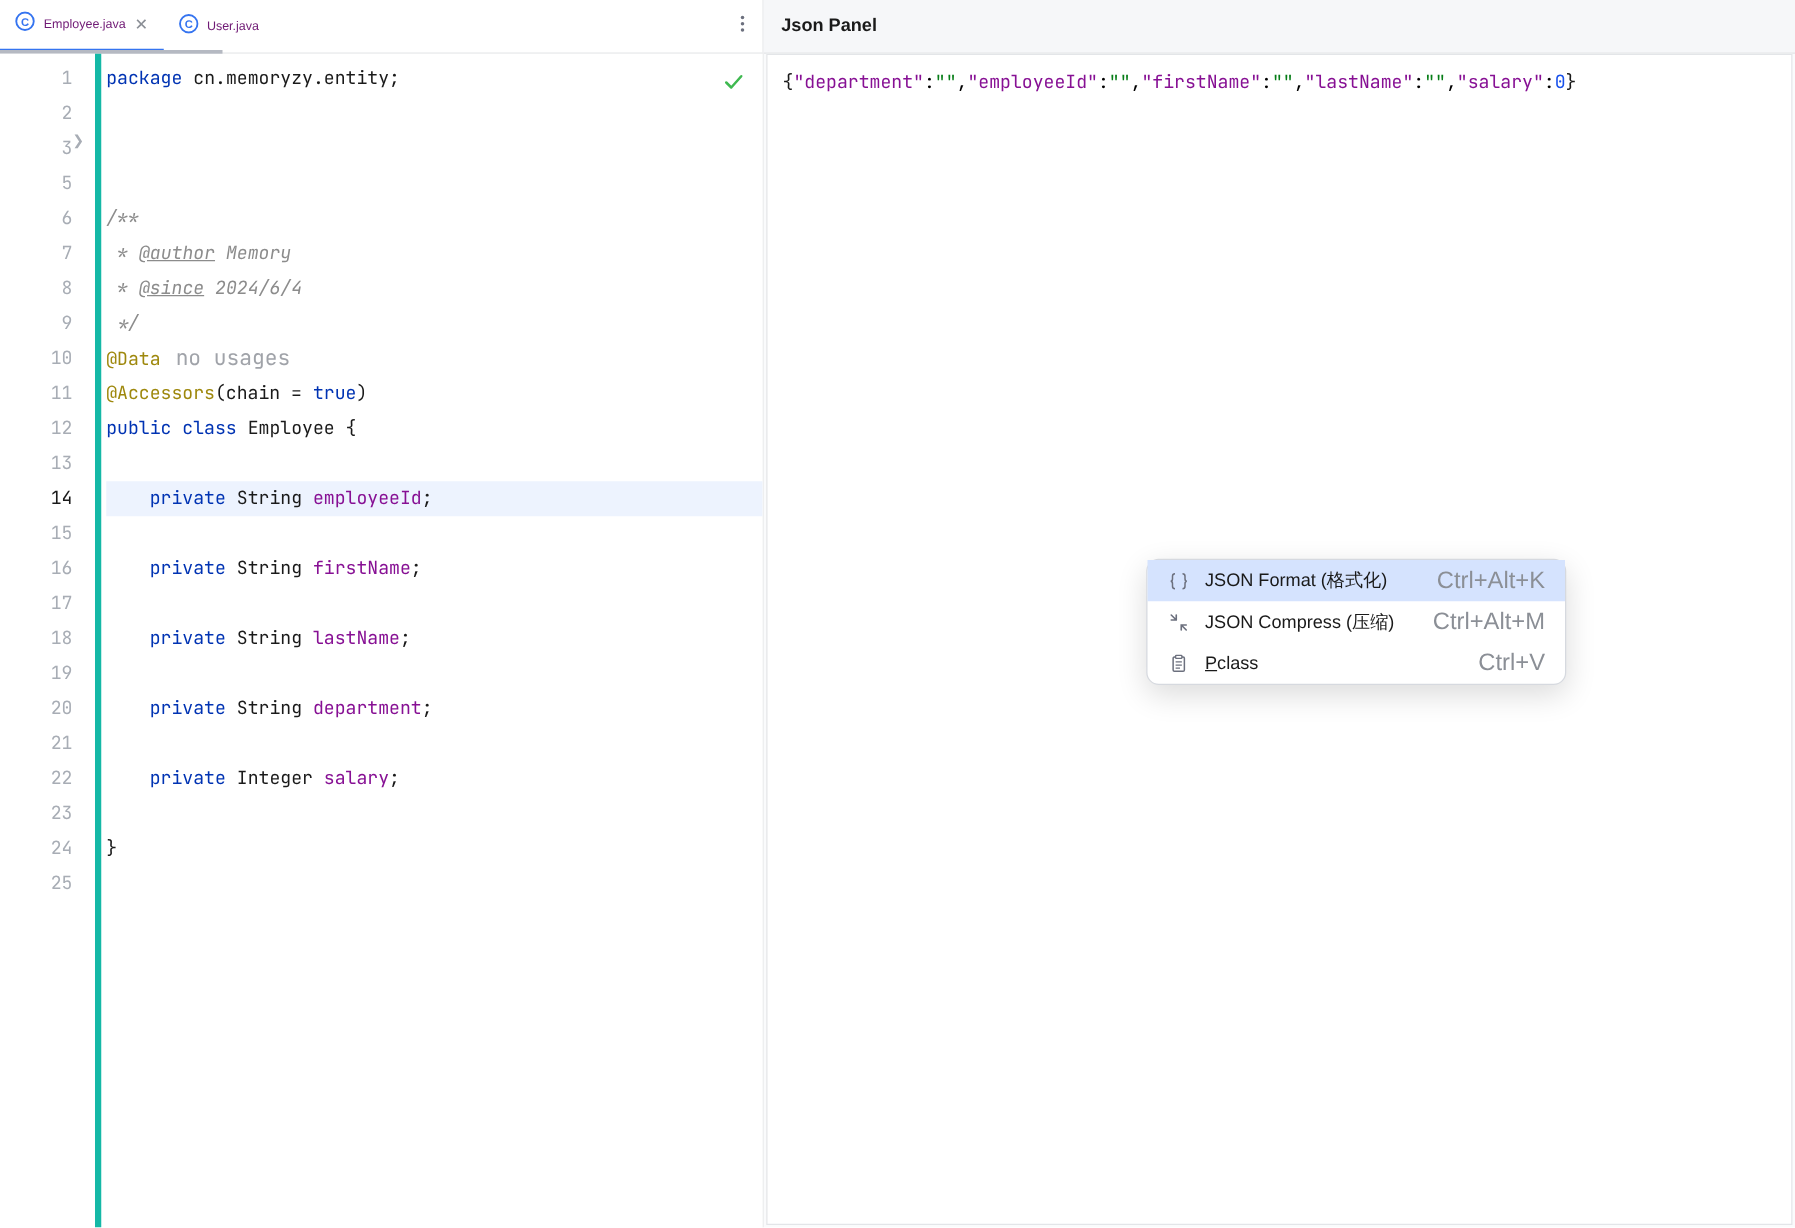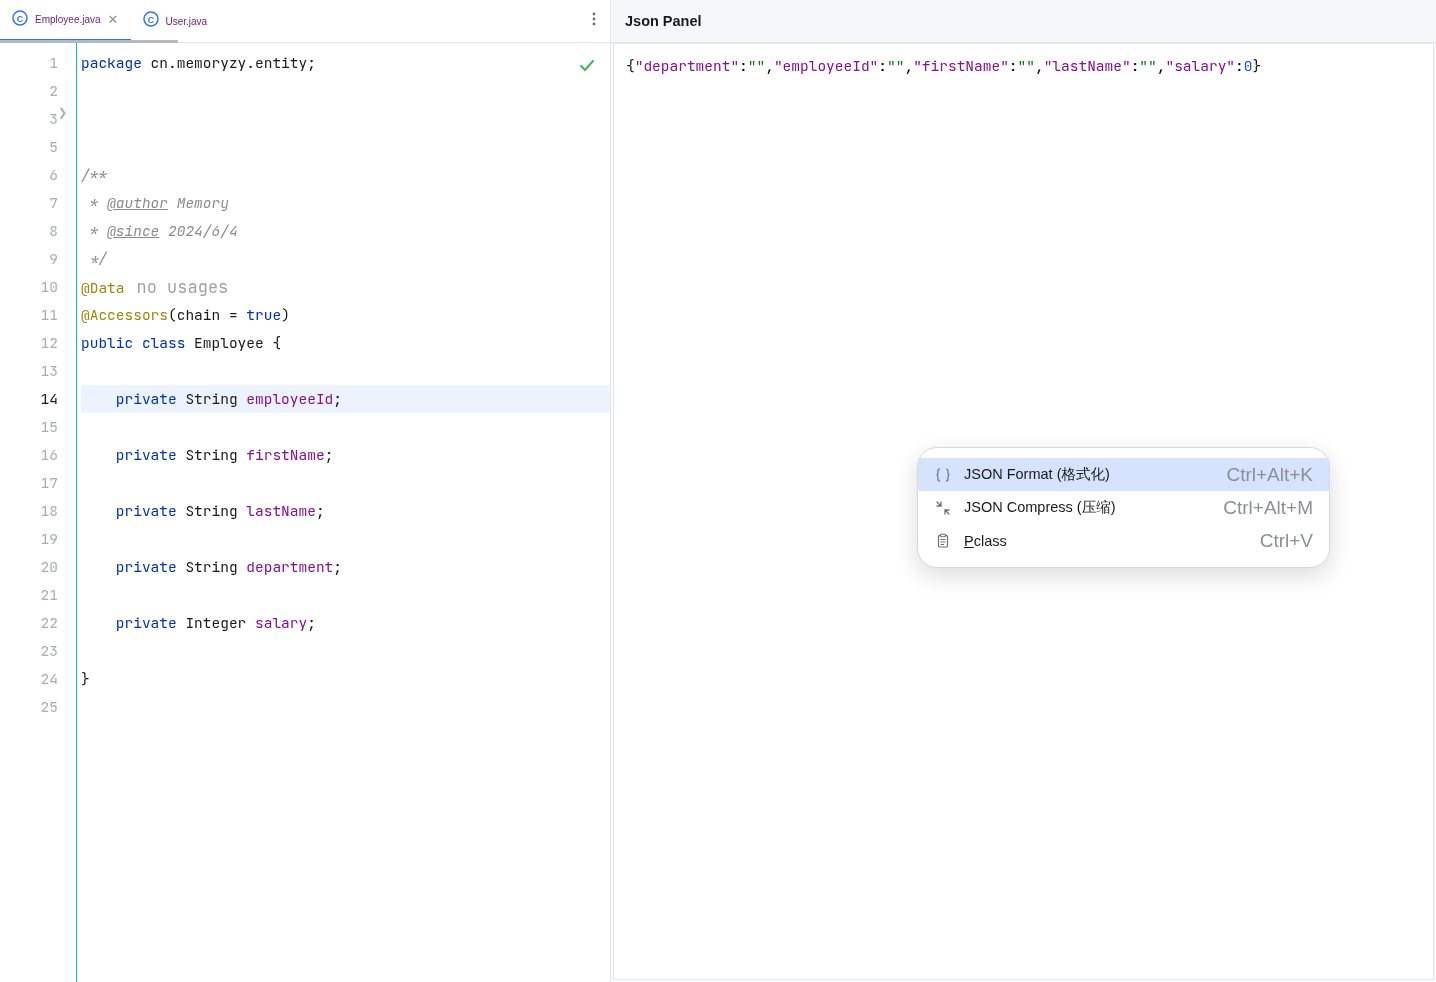--- a/index.html
+++ b/index.html
@@ -14,21 +14,21 @@
     .tab-name { font-size: 10px; color: #701a75; }
     .tab-close { font-size: 13px; color: #8b8f96; cursor: pointer; }
     .tabs-more { margin-left: auto; margin-right: 10px; color: #6c707e; cursor: pointer; padding: 4px; }
     .underline-segment { position: absolute; bottom: -2px; left: 0; width: 178px; height: 4px; background: #b5b9c2; }
 
     .editor-area { flex: 1; display: flex; background: #fff; position: relative; }
     .gutter { width: 76px; background: #fff; padding-top: 6px; font-family: "JetBrains Mono", Consolas, monospace; font-size: 14.5px; color: #a8adb5; text-align: right; }
     .gutter .ln { padding-right: 18px; line-height: 28px; }
     .gutter .ln.active { color: #1a1a1a; }
     .gutter-chevron { position: absolute; left: 58px; top: 63px; font-size: 11px; color: #a8adb5; cursor: pointer; }
-    .code { flex: 1; padding-top: 6px; font-family: "JetBrains Mono", Consolas, monospace; font-size: 14.5px; line-height: 28px; color: #1a1a1a; border-left: 1px solid #14b8a6; padding-left: 4px; }
+    .code { flex: 1; padding-top: 6px; font-family: "JetBrains Mono", Consolas, monospace; font-size: 14.5px; line-height: 28px; color: #1a1a1a; border-left: 5px solid #14b8a6; padding-left: 4px; }
     .code .row { height: 28px; white-space: pre; }
     .code .row.current { background: #edf3fe; }
     .kw { color: #0033b3; }
     .anno { color: #9e880d; }
     .comment { color: #8c8c8c; font-style: italic; }
     .jdoc-tag { color: #8c8c8c; font-style: italic; text-decoration: underline; }
     .pkg { color: #1a1a1a; }
     .field { color: #871094; }
     .bool { color: #0033b3; }
     .usage-hint { color: #a0a3a9; font-style: normal; font-size: 17px; margin-left: 12px; }
@@ -37,21 +37,21 @@
     .check-icon { position: absolute; top: 14px; right: 14px; color: #3fb950; }
 
     .right-header { height: 43px; border-bottom: 1px solid #e3e5e8; display: flex; align-items: center; padding: 0 14px; background: #f6f7f9; }
     .right-title { font-size: 14.5px; font-weight: 700; color: #1a1a1a; }
     .json-area { flex: 1; background: #fff; margin: 0 2px 2px 2px; border: 1px solid #e3e5e8; padding: 10px 12px; font-family: "JetBrains Mono", Consolas, monospace; font-size: 14.5px; line-height: 24px; position: relative; }
     .jkey { color: #871094; }
     .jstr { color: #067d17; }
     .jnum { color: #1750eb; }
     .jbrace { color: #1a1a1a; }
 
-    .context-menu { position: absolute; top: 447px; left: 917px; width: 413px; background: #fff; border: 1px solid #d6d9df; border-radius: 20px; box-shadow: 0 8px 24px rgba(0,0,0,0.14); padding: 10px 0; font-size: 14.5px; }
+    .context-menu { position: absolute; top: 447px; left: 917px; width: 336px; background: #fff; border: 1px solid #d6d9df; border-radius: 10px; box-shadow: 0 8px 24px rgba(0,0,0,0.14); padding: 0 0; font-size: 14.5px; }
     .menu-item { display: flex; align-items: center; padding: 6px 16px; height: 33px; cursor: pointer; gap: 12px; }
     .menu-item.highlight { background: #d5e3fe; }
     .menu-icon { width: 18px; display: flex; align-items: center; justify-content: center; color: #6c707e; }
     .menu-label { flex: 1; color: #1a1a1a; }
     .menu-shortcut { color: #8b8f96; font-size: 19px; }
     .menu-label u { text-decoration: underline; }
 
     svg { display: inline-block; }
   </style>
 </head>

